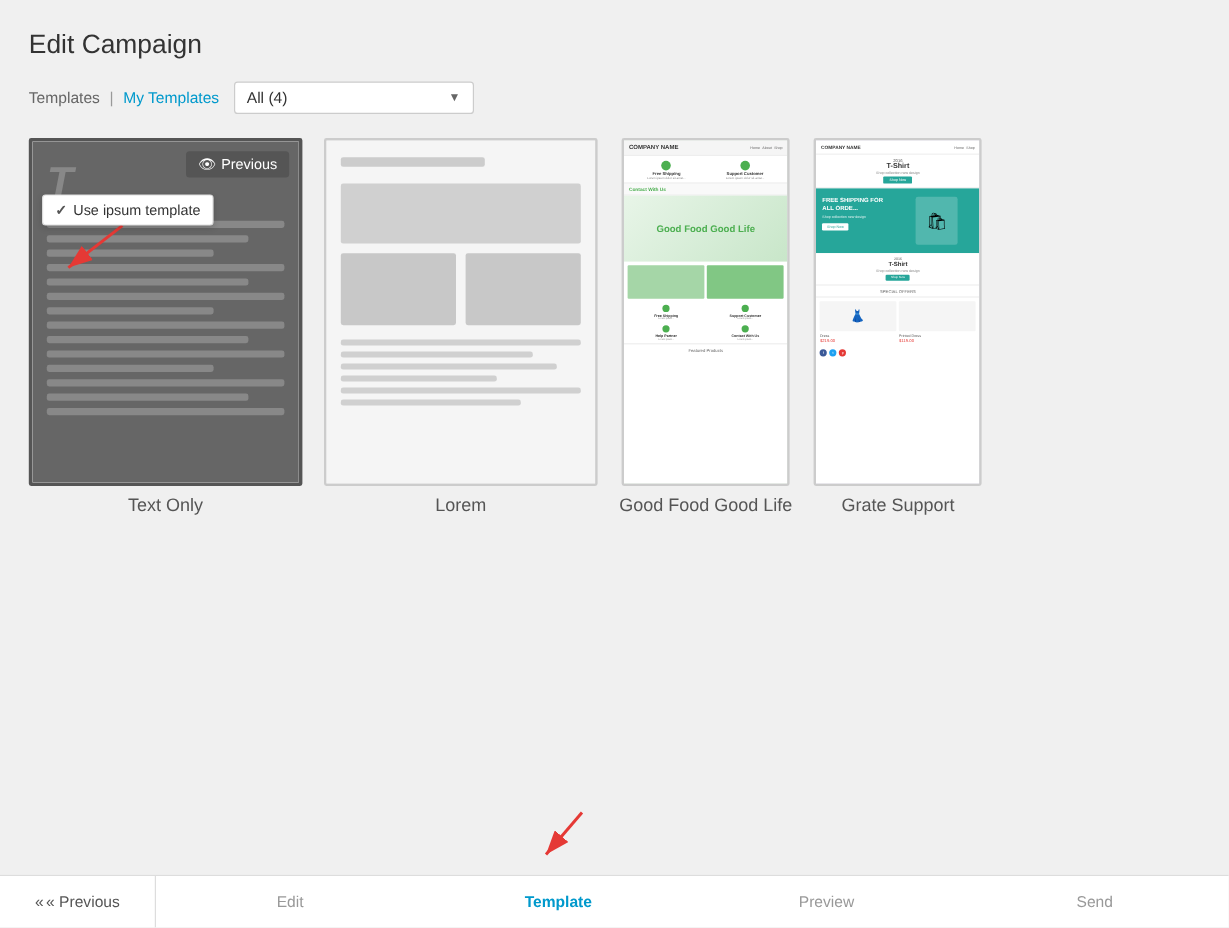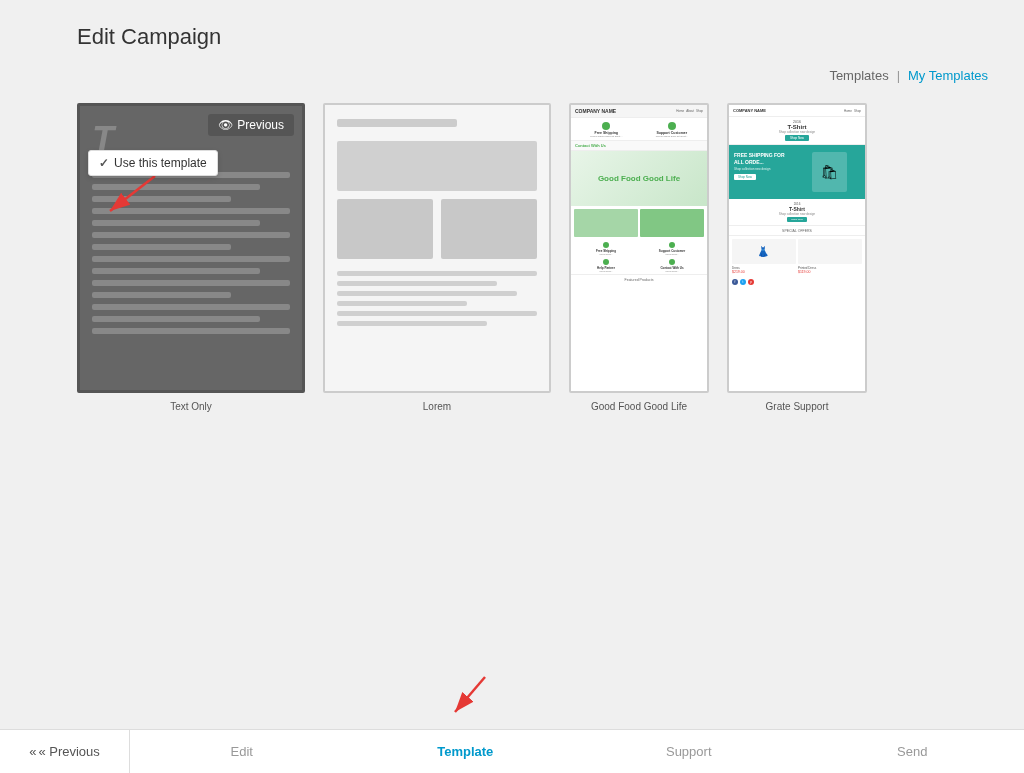--- a/index.html
+++ b/index.html
@@ -8,38 +8,36 @@
       background: #f0f0f0;
       width: 1024px;
       height: 773px;
       overflow: hidden;
       display: flex;
       flex-direction: column;
     }
 
     .main-content {
       flex: 1;
-      padding: 24px 24px 16px 41px;
+      padding: 24px 24px 16px 24px;
       overflow: hidden;
-      margin-left: 36px;
     }
 
     .page-title {
       font-size: 22px;
       font-weight: 400;
       color: #333;
       margin-bottom: 18px;
     }
 
     .filter-bar {
       display: flex;
       align-items: center;
       margin-bottom: 20px;
       gap: 0;
-      justify-content: flex-end;
     }
 
     .filter-tabs {
       display: flex;
       align-items: center;
       gap: 0;
       margin-right: 12px;
     }
 
     .filter-tab {
@@ -123,21 +121,21 @@
       background: #e8f5e8;
     }
 
     .template-thumb-product {
       width: 140px;
       height: 290px;
       background: #f0eef8;
     }
 
     .template-label {
-      font-size: 10px;
+      font-size: 15px;
       color: #555;
       margin-top: 8px;
     }
 
     
     .text-only-inner {
       width: 100%;
       height: 100%;
       background: #666;
       padding: 16px 12px;
@@ -381,20 +379,24 @@
 <body>
 
 <div class="main-content">
   <h1 class="page-title">Edit Campaign</h1>
 
   <div class="filter-bar">
     <div class="filter-tabs">
       <span class="filter-tab">Templates</span>
       <span class="filter-separator">|</span>
       <span class="filter-tab active">My Templates</span>
+    </div>
+    <div class="dropdown-select">
+      <span>All (4)</span>
+      <span class="arrow">▼</span>
     </div>
   </div>
 
   <div class="templates-grid">
 
     <div class="template-item">
       <div class="template-thumb selected template-thumb-text-only">
         <div class="text-only-inner">
           <div class="text-only-t">T</div>
           <div class="text-line"></div>
@@ -413,21 +415,21 @@
           <div class="text-line"></div>
         </div>
 
         <button class="preview-btn">
           <span>👁</span>
           <span>Previous</span>
         </button>
 
         <div class="use-template-tip">
           <span class="check">✓</span>
-          <span>Use this template</span>
+          <span>Use ipsum template</span>
         </div>
 
         <svg class="red-arrow-svg annotation-arrow" width="80" height="60" style="position:absolute;top:65px;left:10px;">
           <defs>
             <marker id="arrowhead" markerWidth="8" markerHeight="6" refX="8" refY="3" orient="auto">
               <polygon points="0 0, 8 3, 0 6" fill="#e53935"></polygon>
             </marker>
           </defs>
           <line x1="65" y1="5" x2="20" y2="40" stroke="#e53935" stroke-width="2.5" marker-end="url(#arrowhead)"></line>
         </svg>
@@ -624,19 +626,19 @@
       <svg style="position:absolute;bottom:calc(100% + 8px);left:50%;transform:translateX(-50%);" width="60" height="50">
         <defs>
           <marker id="arrowhead2" markerWidth="8" markerHeight="6" refX="8" refY="3" orient="auto">
             <polygon points="0 0, 8 3, 0 6" fill="#e53935"></polygon>
           </marker>
         </defs>
         <line x1="50" y1="5" x2="20" y2="40" stroke="#e53935" stroke-width="2.5" marker-end="url(#arrowhead2)"></line>
       </svg>
     </div>
     <div class="bottom-step">
-      <span>Support</span>
+      <span>Preview</span>
     </div>
     <div class="bottom-step">
       <span>Send</span>
     </div>
   </div>
 </div>
 
 </body></html>

